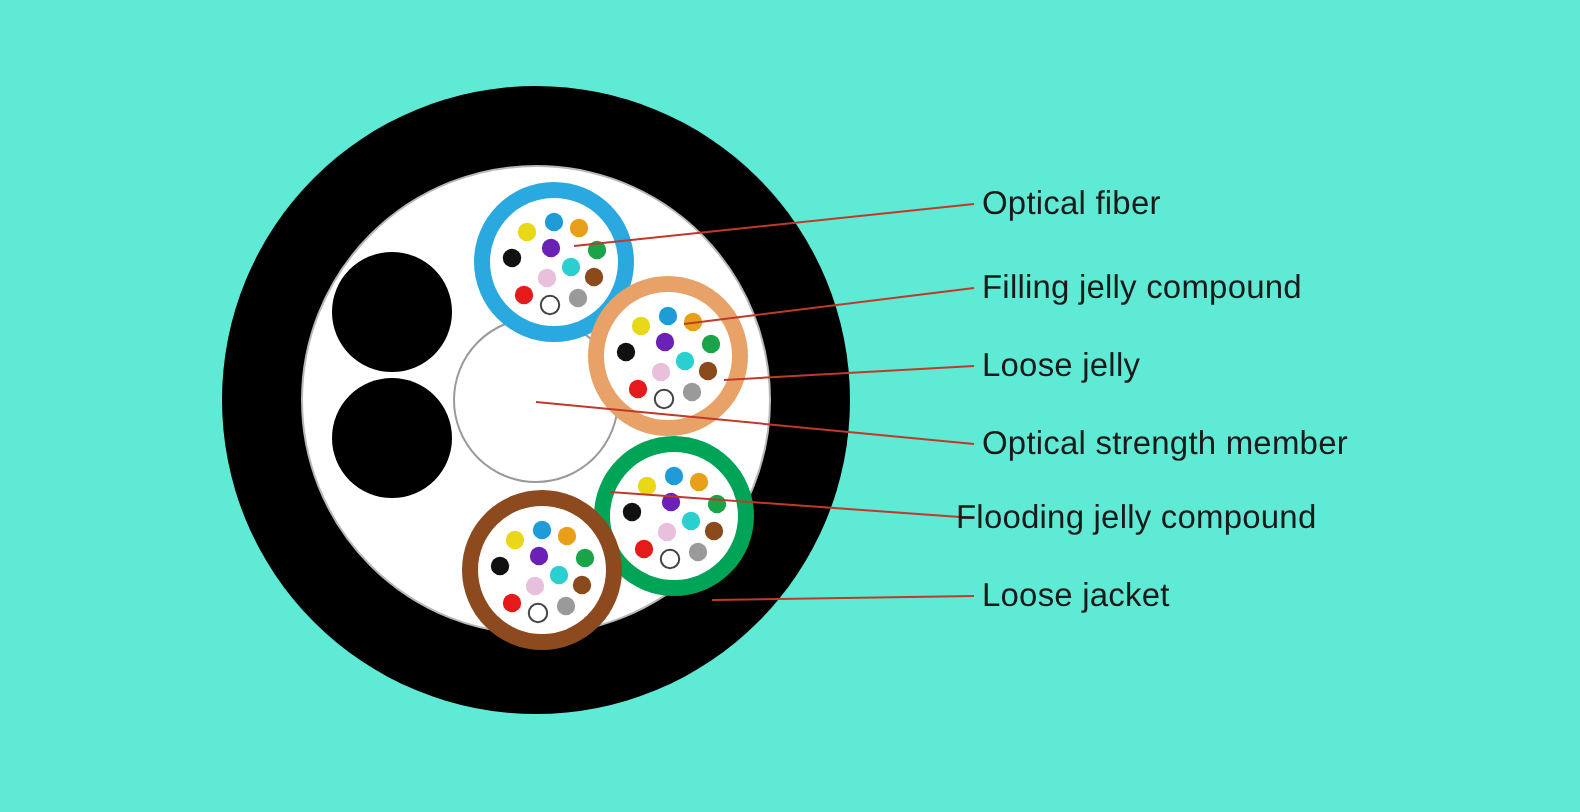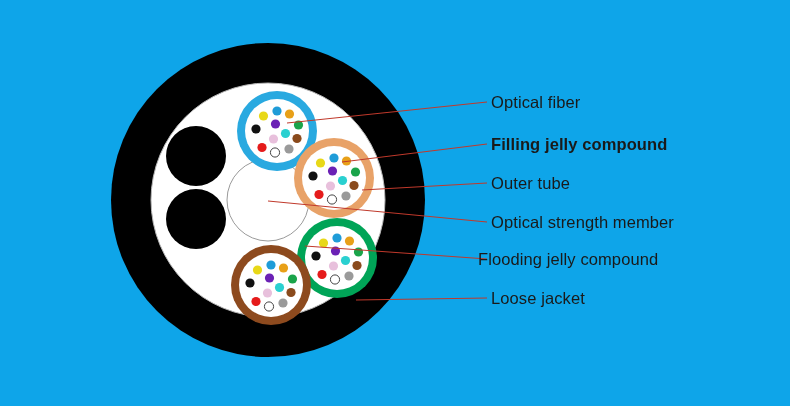--- a/index.html
+++ b/index.html
@@ -4,21 +4,21 @@
 <style>
   html, body {
     margin: 0;
     padding: 0;
     background: #ffffff;
   }
   #root {
     position: relative;
     width: 790px;
     height: 406px;
-    background: #0ea5e9;
+    background: #5eead4;
     overflow: hidden;
     font-family: "Liberation Sans", sans-serif;
   }
   #cable-svg {
     position: absolute;
     left: 0;
     top: 0;
     width: 790px;
     height: 406px;
   }
@@ -114,20 +114,20 @@
         <line x1="487" y1="144" x2="342" y2="162" stroke="#c0392b" stroke-width="1"></line>
         <line x1="487" y1="183" x2="362" y2="190" stroke="#c0392b" stroke-width="1"></line>
         <line x1="487" y1="222" x2="268" y2="201" stroke="#c0392b" stroke-width="1"></line>
         <line x1="487" y1="259" x2="305" y2="246" stroke="#c0392b" stroke-width="1"></line>
         <line x1="487" y1="298" x2="356" y2="300" stroke="#c0392b" stroke-width="1"></line>
       </g>
   </svg>
 
   <div id="labels-layer">
       <div class="label-text" style="left: 491px; top: 94px;">Optical fiber</div>
-      <div class="label-text" style="left: 491px; top: 136px; font-weight: bold;">Filling jelly compound</div>
-      <div class="label-text" style="left: 491px; top: 175px;">Outer tube</div>
+      <div class="label-text" style="left: 491px; top: 136px;">Filling jelly compound</div>
+      <div class="label-text" style="left: 491px; top: 175px;">Loose jelly</div>
       <div class="label-text" style="left: 491px; top: 214px;">Optical strength member</div>
       <div class="label-text" style="left: 478px; top: 251px;">Flooding jelly compound</div>
       <div class="label-text" style="left: 491px; top: 290px;">Loose jacket</div>
     </div>
 
 </div>
 
 </body></html>

